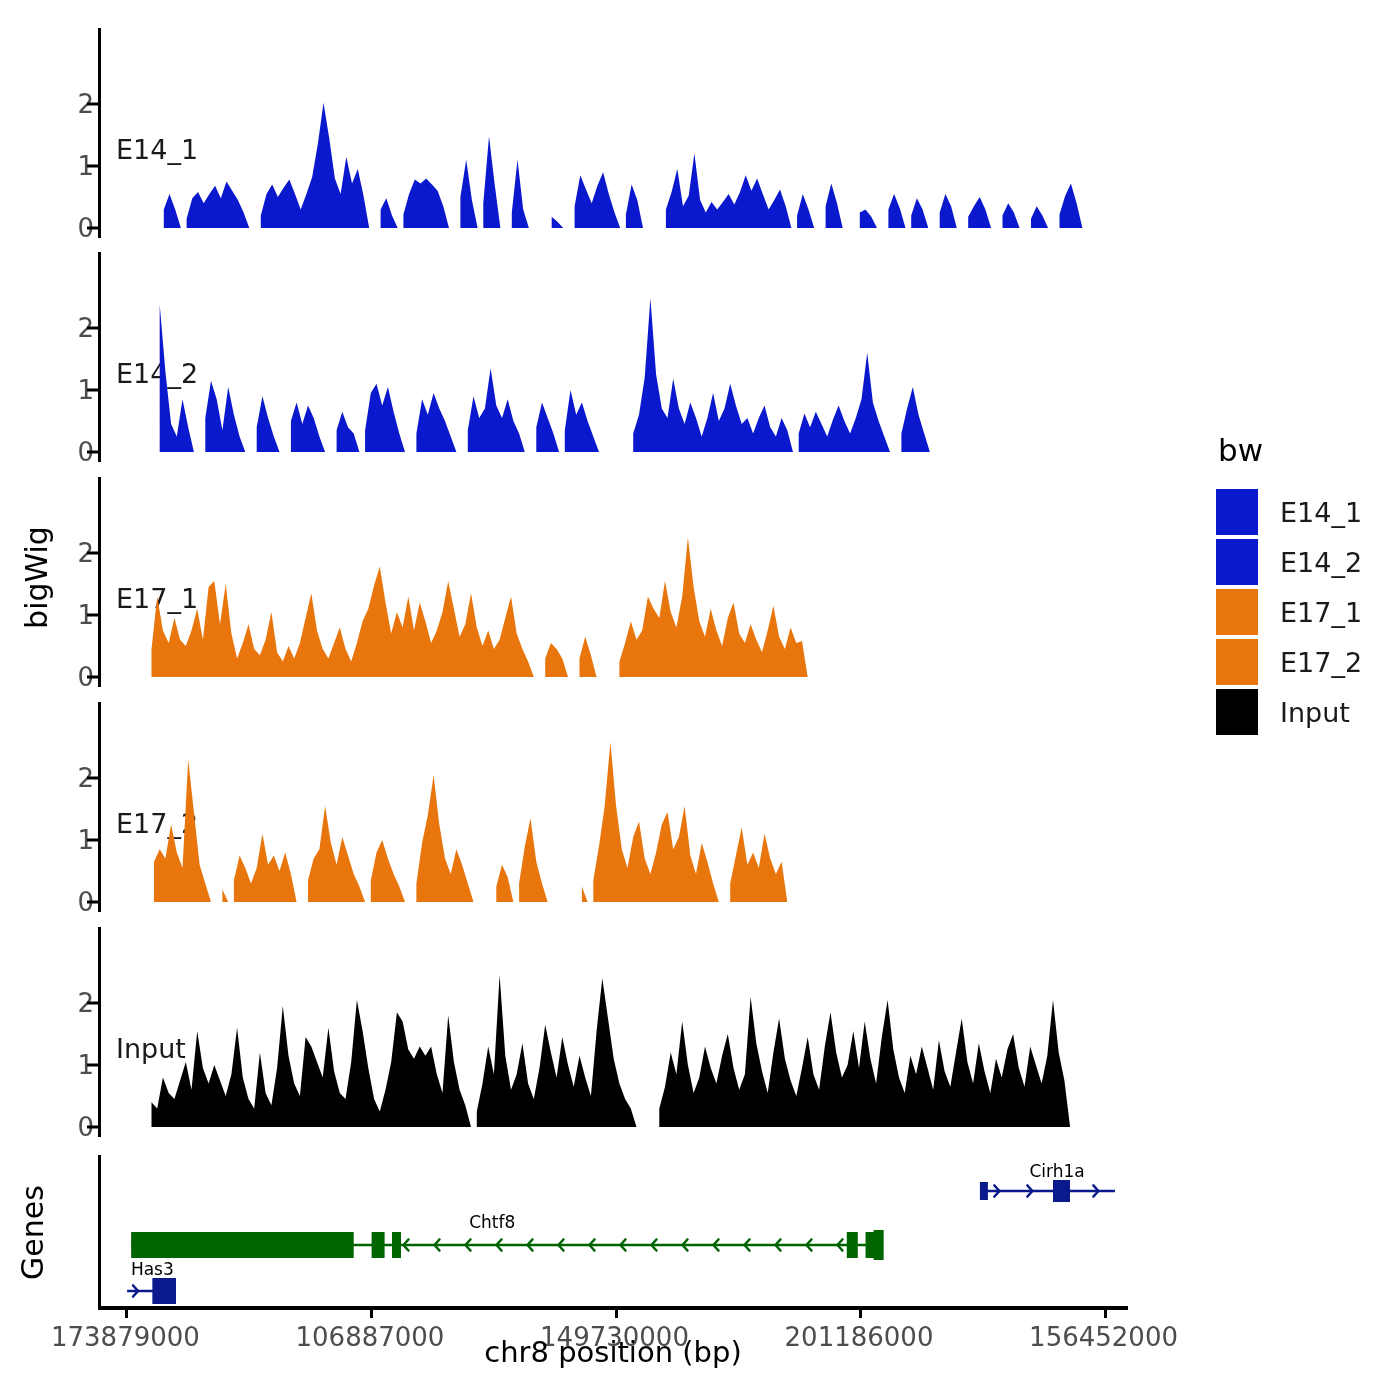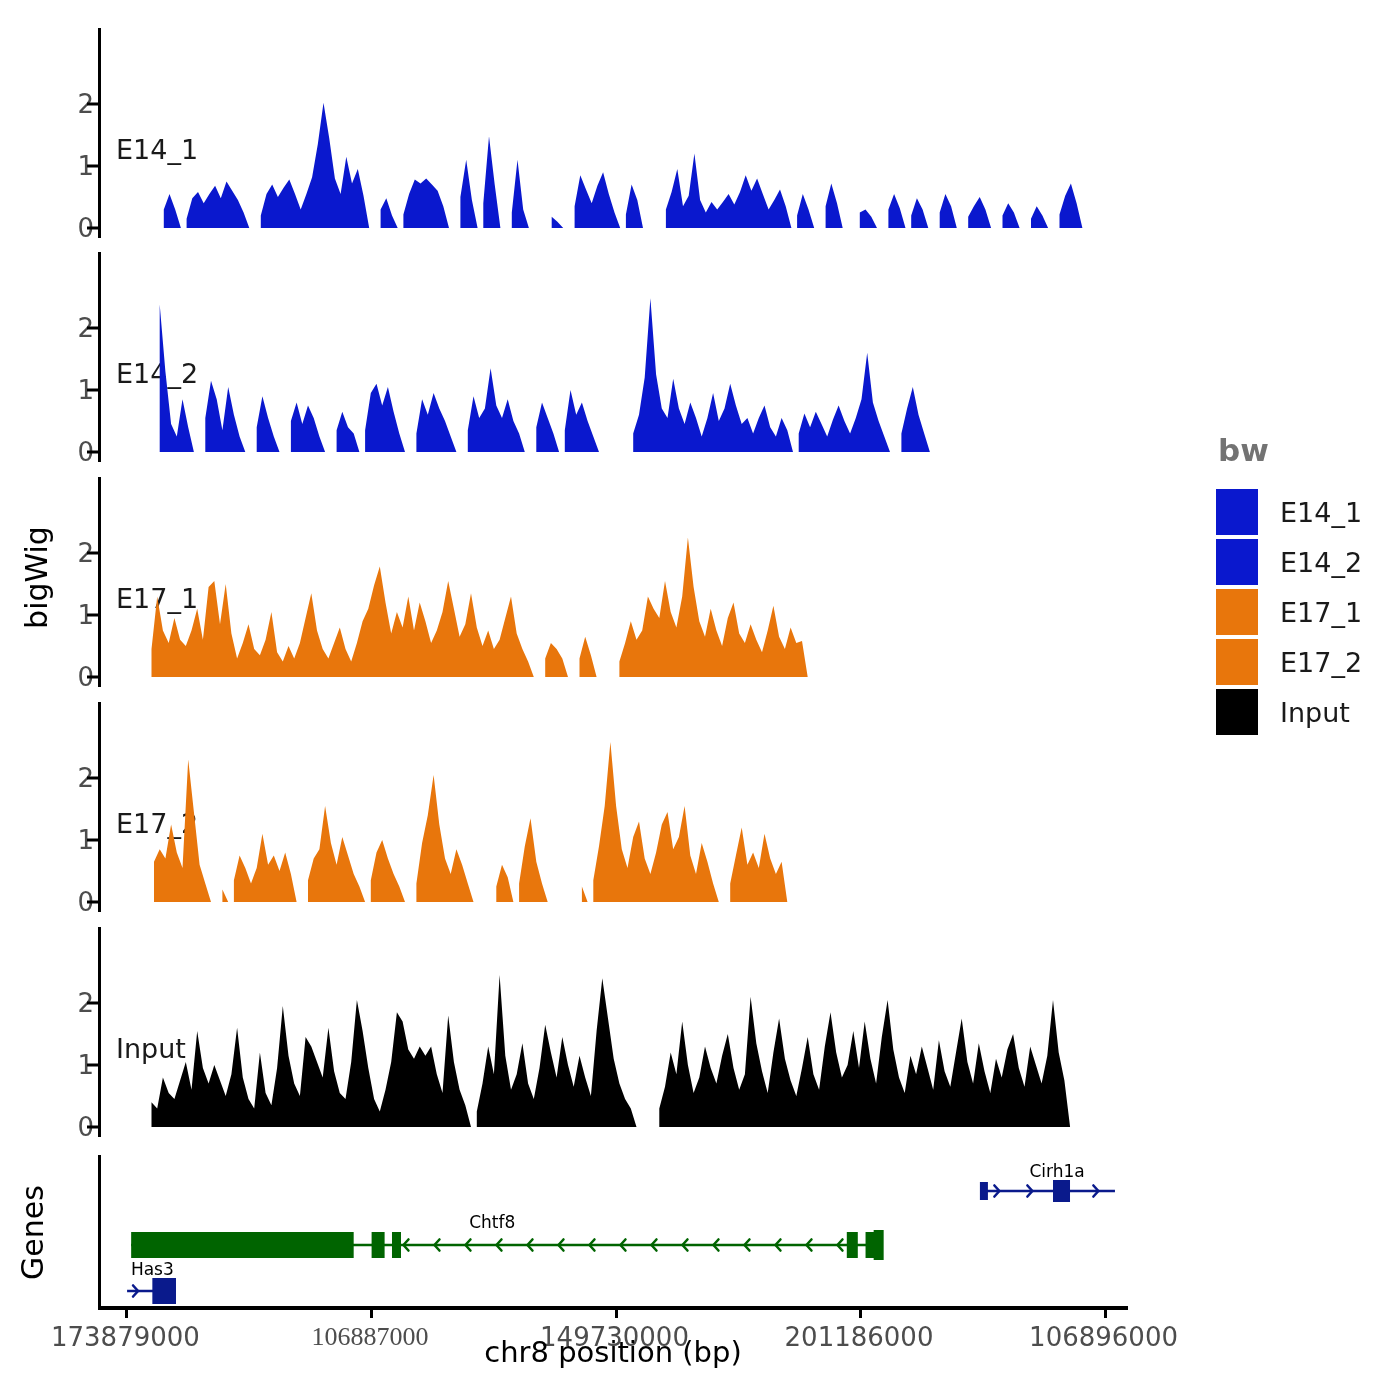--- a/index.html
+++ b/index.html
@@ -86,21 +86,21 @@
   
   #xaxis{position:absolute;left:98px;top:1306px;width:1030px;height:60px;}
   #xaxis .xtickmark{position:absolute;top:0;width:3px;height:12px;background:#000;}
   #xaxis .xticklabel{
     position:absolute;top:16px;font-size:26px;color:#4d4d4d;
     transform:translateX(-50%);white-space:nowrap;
   }
 
   
   #legend{position:absolute;left:1216px;top:432px;width:180px;}
-  #legend-title{font-size:31px;color:#737373;margin:0 0 20px 2px;font-weight:bold;}
+  #legend-title{font-size:31px;color:#000000;margin:0 0 20px 2px;}
   .legend-row{display:flex;align-items:center;height:48px;margin-bottom:2px;}
   .legend-swatch{width:42px;height:46px;flex:0 0 42px;}
   .legend-label{font-size:27px;color:#1a1a1a;margin-left:22px;white-space:nowrap;}
 </style>
 </head>
 <body>
 
 <div id="root">
 
   <div class="ylab-outer" id="bigwig-axis-title">bigWig</div>
@@ -237,27 +237,27 @@
           <rect x="51.35" y="123" width="23.637301587301586" height="26" fill="#0A1A8C"></rect>
           <text x="51.35" y="120" fill="#000" font-size="17" font-family="&quot;DejaVu Sans&quot;, sans-serif" text-anchor="middle">Has3</text>
         </g>
       </svg>
   </div>
 
   <div id="xaxis">
       <div class="xtickmark" style="left: 27.4524px;"></div>
       <div class="xticklabel" style="left: 27.4524px;">173879000</div>
       <div class="xtickmark" style="left: 271.976px;"></div>
-      <div class="xticklabel" style="left: 271.976px; font-family: Liberation Serif, serif;">106887000</div>
+      <div class="xticklabel" style="left: 271.976px;">106887000</div>
       <div class="xtickmark" style="left: 516.5px;"></div>
       <div class="xticklabel" style="left: 516.5px;">149730000</div>
       <div class="xtickmark" style="left: 761.024px;"></div>
       <div class="xticklabel" style="left: 761.024px;">201186000</div>
       <div class="xtickmark" style="left: 1005.55px;"></div>
-      <div class="xticklabel" style="left: 1005.55px;">106896000</div>
+      <div class="xticklabel" style="left: 1005.55px;">156452000</div>
     </div>
   <div id="xaxis-title">chr8 position (bp)</div>
 
   <div id="legend">
     <div id="legend-title">bw</div>
     <div id="legend-items">
         <div class="legend-row">
           <div class="legend-swatch" style="background: rgb(10, 24, 206);"></div>
           <div class="legend-label">E14_1</div>
         </div>

